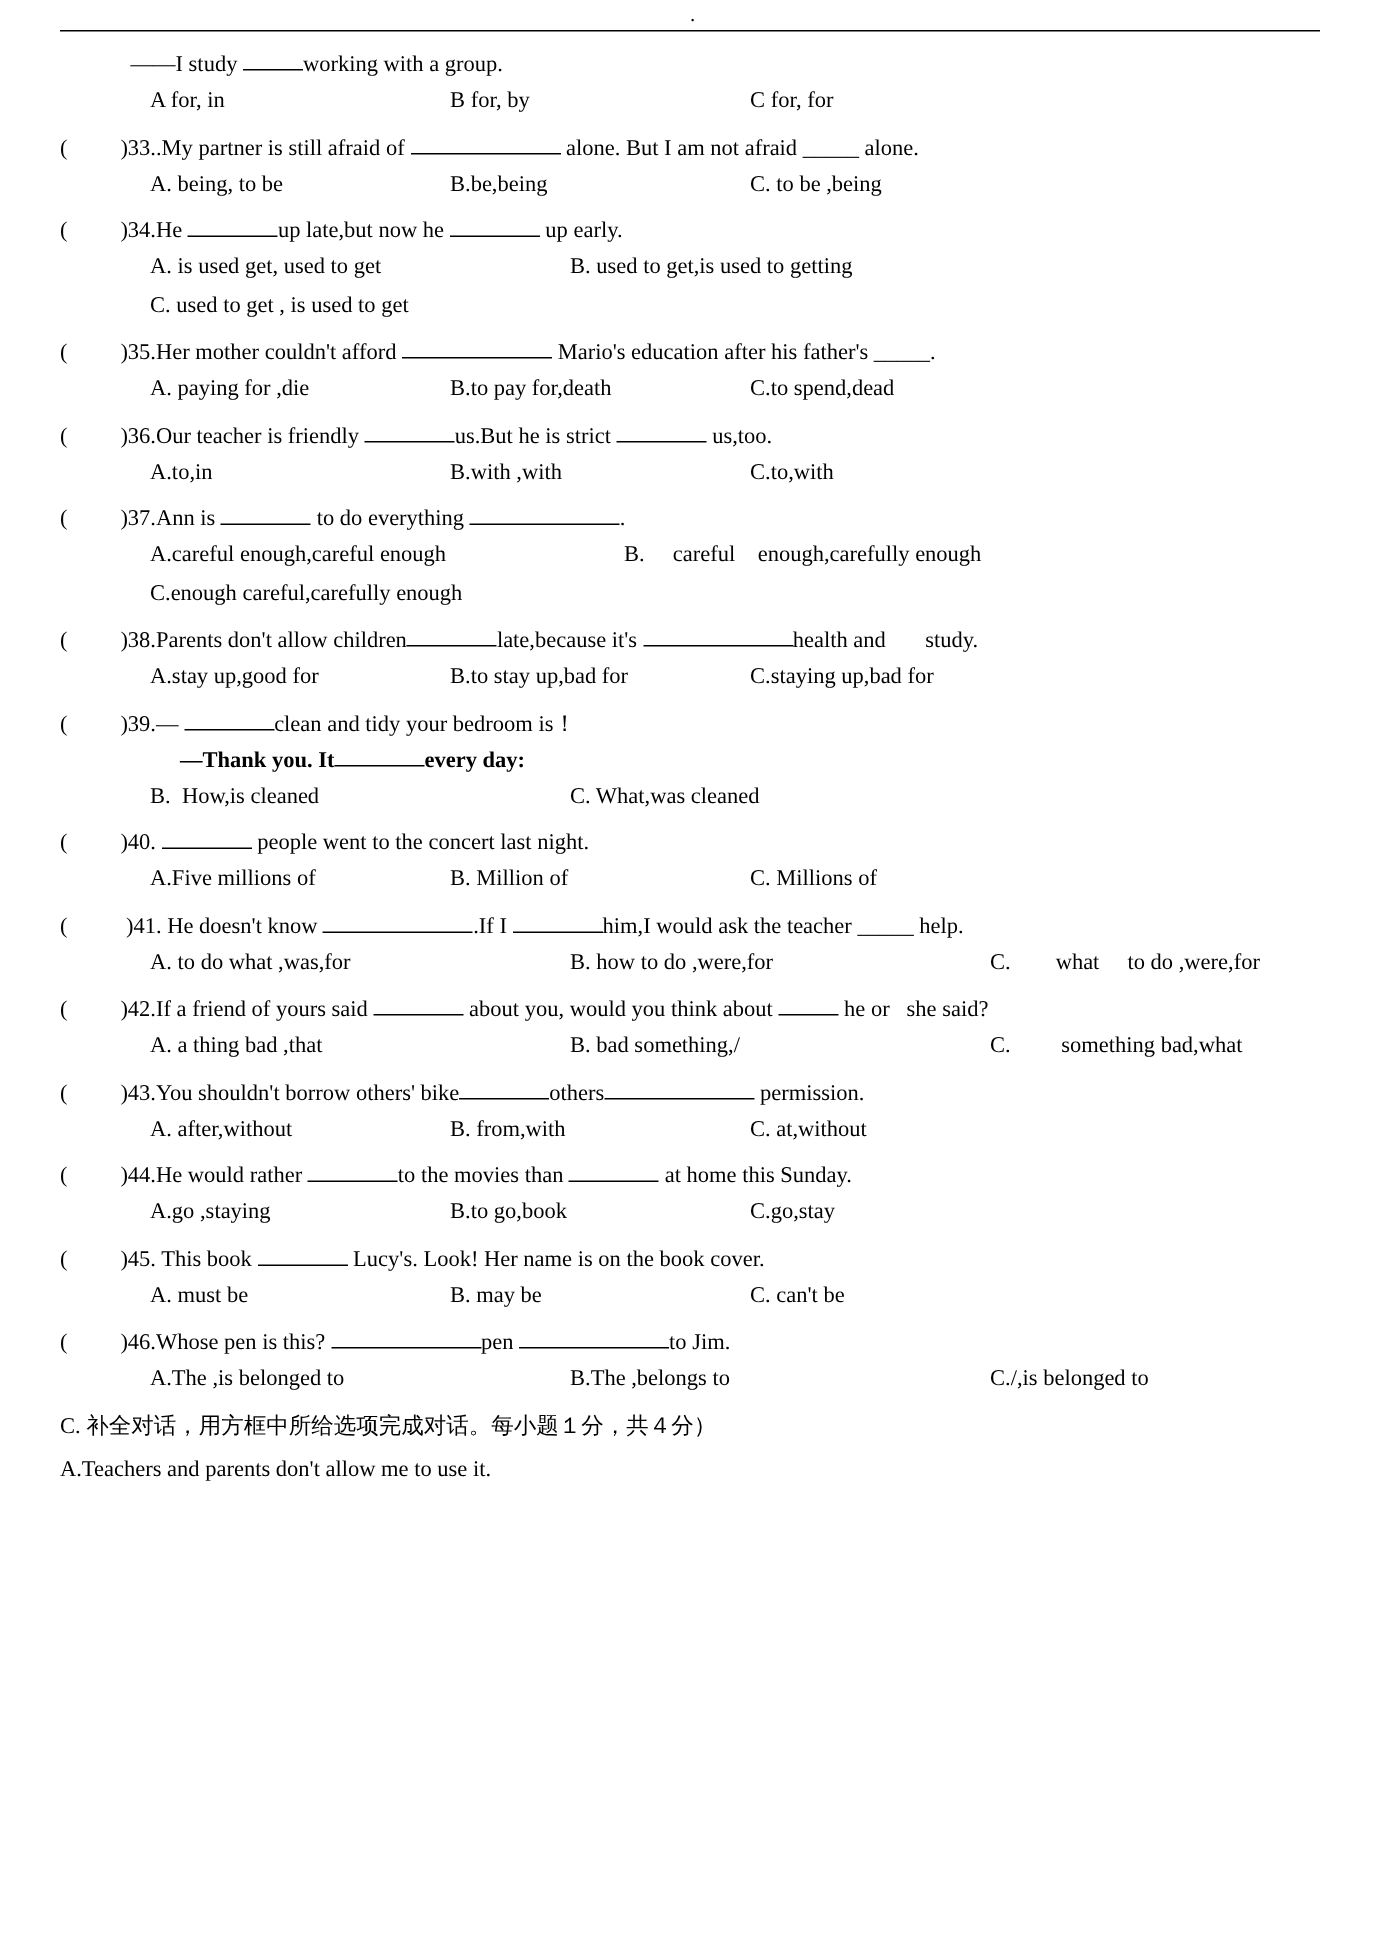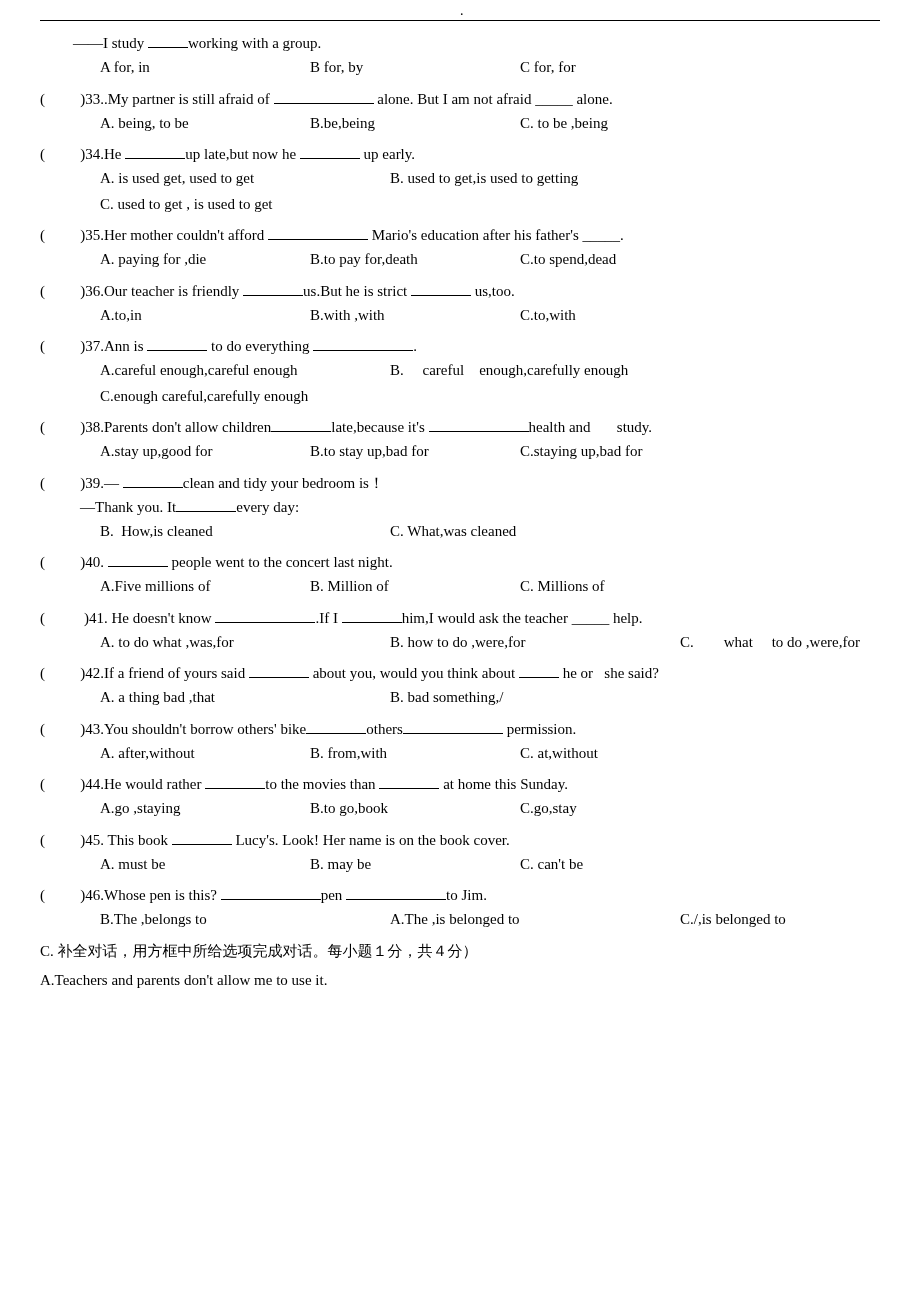--- a/index.html
+++ b/index.html
@@ -36,32 +36,32 @@
       line-height: 1.6;
     }
     .paren {
       display: inline-block;
       width: 14px;
     }
     .options-line {
       margin-left: 60px;
       display: flex;
       flex-wrap: wrap;
-      gap: 0 30px;
+      gap: 0 20px;
       line-height: 1.7;
     }
     .option-item {
       display: inline-block;
       min-width: 180px;
     }
     .option-wide {
       min-width: 260px;
     }
     .indent-line {
-      margin-left: 33px;
+      margin-left: 47px;
       line-height: 1.6;
     }
     .section-title {
       font-size: 15px;
       margin-bottom: 4px;
       line-height: 1.7;
     }
     .blank {
       display: inline-block;
       min-width: 60px;
@@ -142,21 +142,21 @@
     </div>
   </div>
 
   <div class="question-block">
     <div>
       <span class="paren">(</span>
       &nbsp;&nbsp;&nbsp;&nbsp;&nbsp;&nbsp;)37.Ann is <span class="blank"></span> to do everything <span class="blank blank-long"></span>.
     </div>
     <div class="options-line">
       <span class="option-wide">A.careful enough,careful enough</span>
-      <span style="flex:1;">B. &nbsp;&nbsp;&nbsp;&nbsp;careful &nbsp;&nbsp;&nbsp;enough,carefully enough</span>
+      <span style="flex:1;margin-left:36px;">B. &nbsp;&nbsp;&nbsp;&nbsp;careful &nbsp;&nbsp;&nbsp;enough,carefully enough</span>
     </div>
     <div class="options-line">
       <span>C.enough careful,carefully enough</span>
     </div>
   </div>
 
   <div class="question-block">
     <div>
       <span class="paren">(</span>
       &nbsp;&nbsp;&nbsp;&nbsp;&nbsp;&nbsp;)38.Parents don't allow children<span class="blank"></span>late,because it's <span class="blank blank-long"></span>health and &nbsp;&nbsp;&nbsp;&nbsp;&nbsp;&nbsp;study.
@@ -166,21 +166,21 @@
       <span class="option-item">B.to stay up,bad for</span>
       <span class="option-item">C.staying up,bad for</span>
     </div>
   </div>
 
   <div class="question-block">
     <div>
       <span class="paren">(</span>
       &nbsp;&nbsp;&nbsp;&nbsp;&nbsp;&nbsp;)39.— <span class="blank"></span>clean and tidy your bedroom is！
     </div>
-    <div class="indent-line" style="margin-left:40px;">
+    <div class="indent-line" style="margin-left:80px;font-weight:bold;">
       —Thank you. It<span class="blank"></span>every day:
     </div>
     <div class="options-line">
       <span class="option-wide">B. &nbsp;How,is cleaned</span>
       <span>C. What,was cleaned</span>
     </div>
   </div>
 
   <div class="question-block">
     <div>
@@ -207,20 +207,21 @@
   </div>
 
   <div class="question-block">
     <div>
       <span class="paren">(</span>
       &nbsp;&nbsp;&nbsp;&nbsp;&nbsp;&nbsp;)42.If a friend of yours said <span class="blank"></span> about you, would you think about <span class="blank blank-short"></span> he or &nbsp;&nbsp;she said?
     </div>
     <div class="options-line">
       <span class="option-wide">A. a thing bad ,that</span>
       <span class="option-wide">B. bad something,/</span>
+      <span style="flex:1;">C. &nbsp;&nbsp;&nbsp;&nbsp;&nbsp;&nbsp;&nbsp;&nbsp;something bad,what</span>
     </div>
   </div>
 
   <div class="question-block">
     <div>
       <span class="paren">(</span>
       &nbsp;&nbsp;&nbsp;&nbsp;&nbsp;&nbsp;)43.You shouldn't borrow others' bike<span class="blank"></span>others<span class="blank blank-long"></span> permission.
     </div>
     <div class="options-line">
       <span class="option-item">A. after,without</span>
@@ -252,22 +253,22 @@
       <span class="option-item">C. can't be</span>
     </div>
   </div>
 
   <div class="question-block">
     <div>
       <span class="paren">(</span>
       &nbsp;&nbsp;&nbsp;&nbsp;&nbsp;&nbsp;)46.Whose pen is this? <span class="blank blank-long"></span>pen <span class="blank blank-long"></span>to Jim.
     </div>
     <div class="options-line">
+      <span class="option-wide">A.The ,is belonged to</span>
       <span class="option-wide">B.The ,belongs to</span>
-      <span class="option-wide">A.The ,is belonged to</span>
       <span>C./,is belonged to</span>
     </div>
   </div>
 
   <div class="section-title">
     <span>C. 补全对话，用方框中所给选项完成对话。每小题１分，共４分）</span>
   </div>
   <div class="question-block">
     <span>A.Teachers and parents don't allow me to use it.</span>
   </div>

